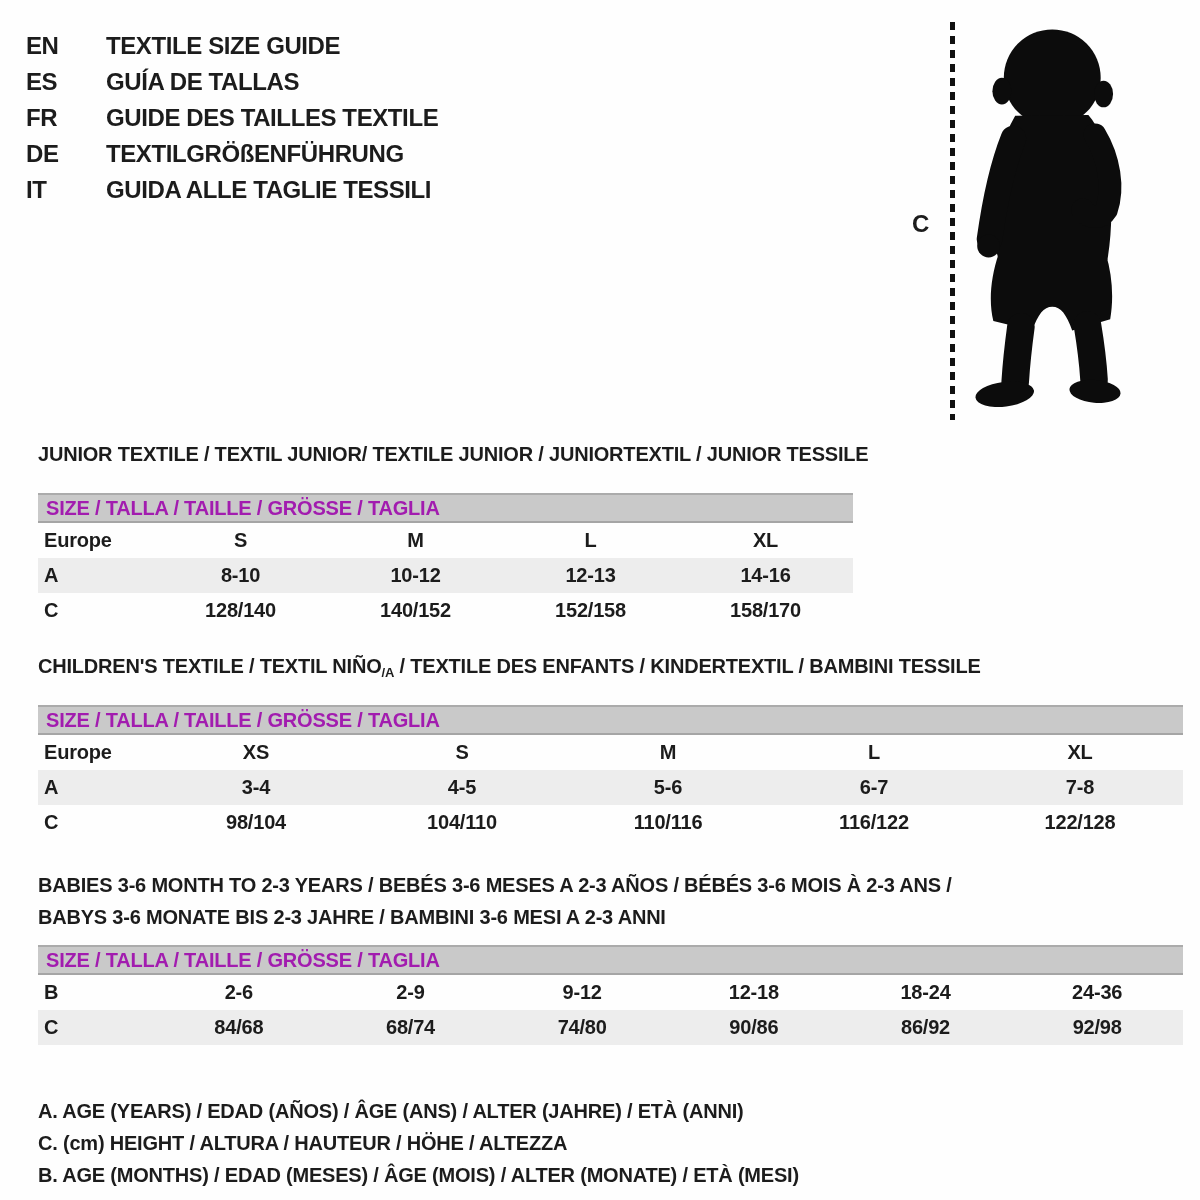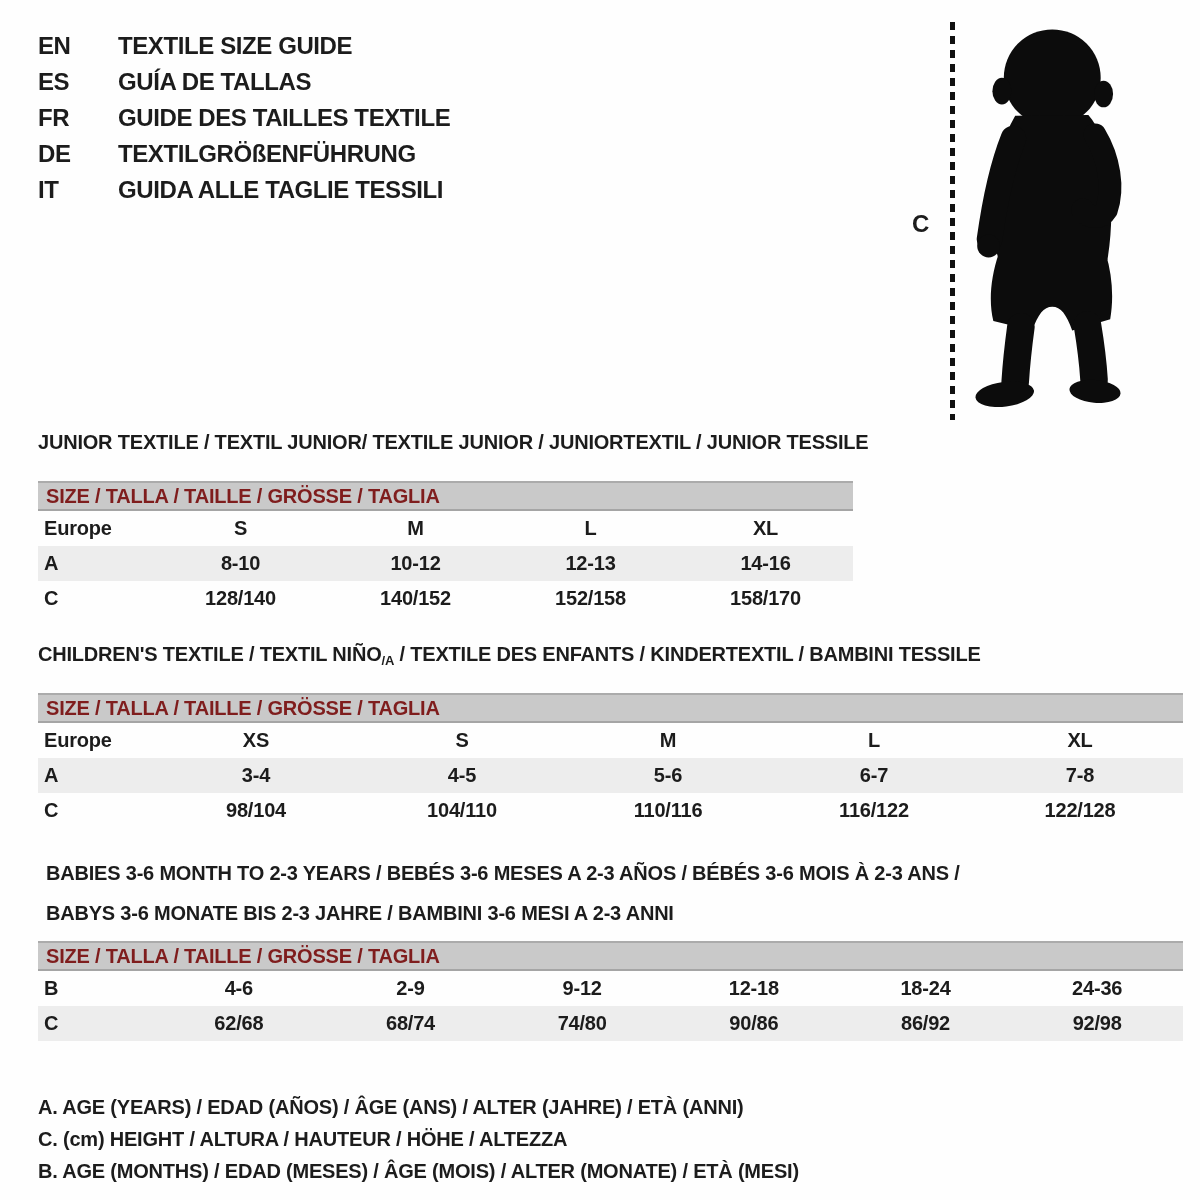--- a/index.html
+++ b/index.html
@@ -2,50 +2,50 @@
 <html><head>
 <meta charset="utf-8">
 <style>
   html,body{margin:0;padding:0;background:#ffffff;}
   .page{
     position:relative;width:1200px;height:1200px;background:#fefefe;
     font-family:"Liberation Sans",sans-serif;font-weight:700;color:#1c1c1c;
     overflow:hidden;
   }
   
-  .langs{position:absolute;top:28px;left:38px;}
+  .langs{position:absolute;top:28px;left:26px;}
   .lang-row{display:flex;font-size:24px;line-height:36px;letter-spacing:-0.4px;}
   .lang-code{width:80px;flex:0 0 80px;}
   
   .figure{position:absolute;top:12px;left:880px;width:275px;height:418px;}
   .measure-label{position:absolute;left:32px;top:198px;font-size:24px;}
   .dash-line{
     position:absolute;left:70px;top:10px;width:5px;height:398px;
     background:repeating-linear-gradient(to bottom,#101010 0 8px,transparent 8px 14px);
   }
   .silhouette{position:absolute;left:82px;top:2px;}
   
-  .content{position:absolute;top:430px;left:38px;width:1145px;}
+  .content{position:absolute;top:442px;left:38px;width:1145px;}
   .section-title{font-size:20px;line-height:24px;letter-spacing:-0.2px;margin:0;}
   .title-sub{font-size:13px;vertical-align:-4px;}
   .mb20{margin-bottom:20px;}
   .size-band{
     background:#c9c9c9;border-top:2px solid #ababab;border-bottom:2px solid #a5a5a5;
-    color:#7f1d1d;font-size:20px;height:30px;line-height:27px;padding-left:8px;
+    color:#a21caf;font-size:20px;height:30px;line-height:27px;padding-left:8px;
     box-sizing:border-box;letter-spacing:-0.2px;
   }
   .trow{display:grid;height:35px;align-items:center;font-size:20px;letter-spacing:-0.2px;}
   .trow--stripe{background:#ededed;}
   .tcell{text-align:center;}
   .tcell--label{text-align:left;padding-left:6px;}
   .table--junior{width:815px;}
   .table--wide{width:1145px;}
   .sec-children{margin-top:26px;}
   .sec-babies{margin-top:29px;}
-  .babies-title-line{font-size:20px;line-height:32px;letter-spacing:-0.2px;margin:8px;}
+  .babies-title-line{font-size:20px;line-height:32px;letter-spacing:-0.2px;margin:0;}
   .babies-gap{margin-bottom:12px;}
   
   .legend{margin-top:50px;}
   .legend-line{font-size:20px;line-height:32px;letter-spacing:-0.2px;}
 </style>
 </head>
 <body>
 
 <div class="page">
 
@@ -163,30 +163,30 @@
     </section>
 
     <section class="sec-babies">
       <p class="babies-title-line">BABIES 3-6 MONTH TO 2-3 YEARS / BEBÉS 3-6 MESES A 2-3 AÑOS / BÉBÉS 3-6 MOIS À 2-3 ANS /</p>
       <p class="babies-title-line babies-gap">BABYS 3-6 MONATE BIS 2-3 JAHRE / BAMBINI 3-6 MESI A 2-3 ANNI</p>
       <div class="table--wide">
         <div class="size-band">SIZE / TALLA / TAILLE / GRÖSSE / TAGLIA</div>
         <div>
             <div class="trow" style="grid-template-columns: 115px repeat(6, 1fr);">
               <div class="tcell tcell--label">B</div>
-              <div class="tcell">4-6</div>
+              <div class="tcell">2-6</div>
               <div class="tcell">2-9</div>
               <div class="tcell">9-12</div>
               <div class="tcell">12-18</div>
               <div class="tcell">18-24</div>
               <div class="tcell">24-36</div>
             </div>
             <div class="trow trow--stripe" style="grid-template-columns: 115px repeat(6, 1fr);">
               <div class="tcell tcell--label">C</div>
-              <div class="tcell">62/68</div>
+              <div class="tcell">84/68</div>
               <div class="tcell">68/74</div>
               <div class="tcell">74/80</div>
               <div class="tcell">90/86</div>
               <div class="tcell">86/92</div>
               <div class="tcell">92/98</div>
             </div>
           </div>
       </div>
     </section>
 

